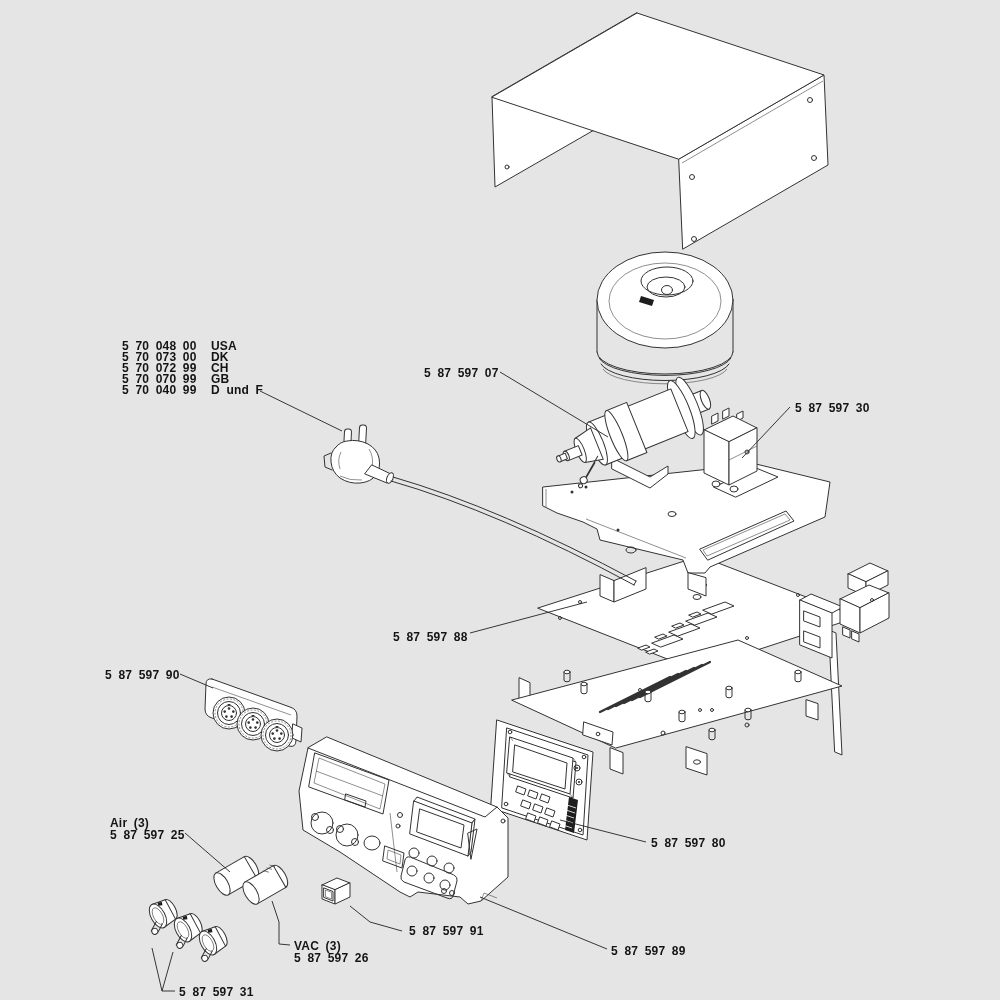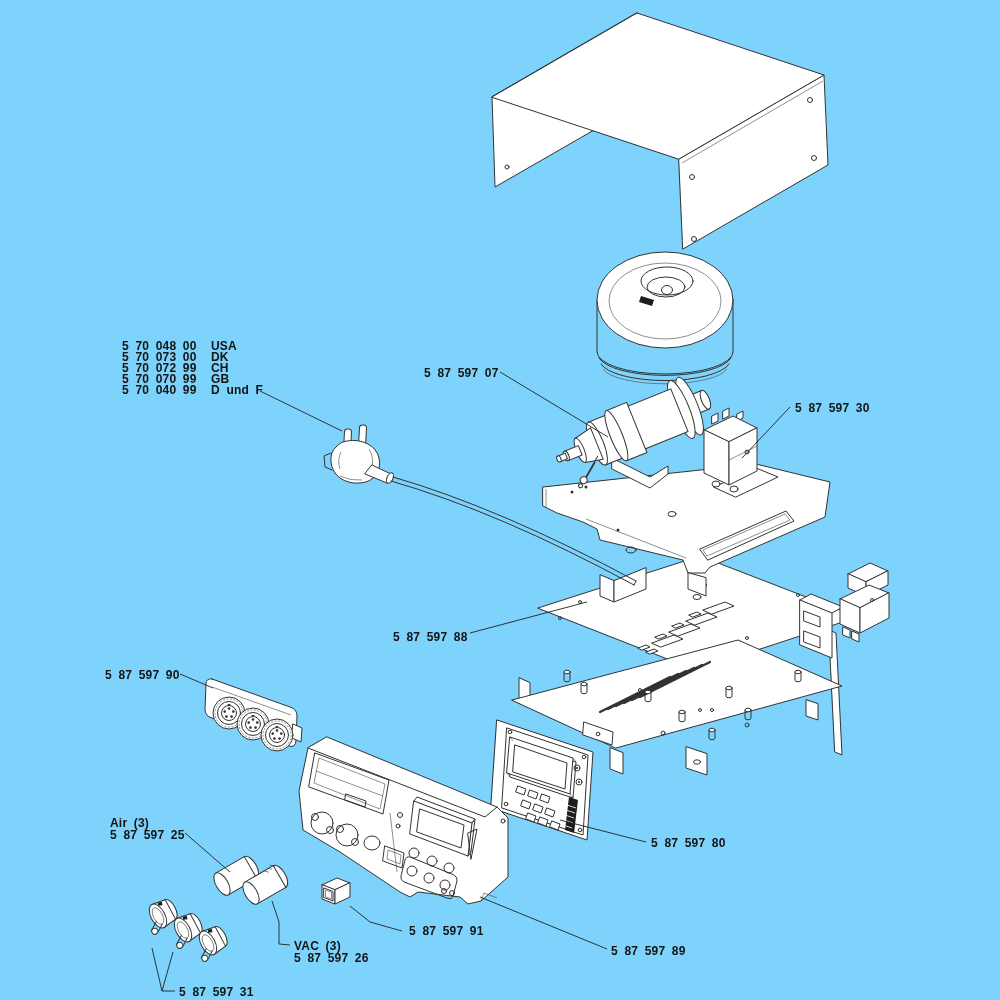--- a/index.html
+++ b/index.html
@@ -1,16 +1,16 @@
 <!DOCTYPE html>
 <html><head>
 <meta charset="utf-8">
 <style>
   html,body{margin:0;padding:0;background:#fff;}
-  .canvas{position:relative;width:1000px;height:1000px;background:#7dd3fc;overflow:hidden;
+  .canvas{position:relative;width:1000px;height:1000px;background:#e5e5e5;overflow:hidden;
           font-family:"Liberation Sans",sans-serif;}
   svg{position:absolute;left:0;top:0;}
   .wf{fill:#ffffff;stroke:#333333;stroke-width:1;stroke-linejoin:round;stroke-linecap:round;}
   .ln{fill:none;stroke:#333333;stroke-width:1;stroke-linejoin:round;stroke-linecap:round;}
   .tn{fill:none;stroke:#444444;stroke-width:0.6;stroke-linejoin:round;}
   .th{fill:none;stroke:#333333;stroke-width:2.2;stroke-linecap:round;}
   .ld{fill:none;stroke:#222222;stroke-width:0.9;}
   .dk{fill:#1d1d1d;stroke:none;}
   .dot{fill:#333333;stroke:none;}
   text{font:700 12px "Liberation Sans",sans-serif;fill:#141414;word-spacing:3px;letter-spacing:.2px;white-space:pre;}

